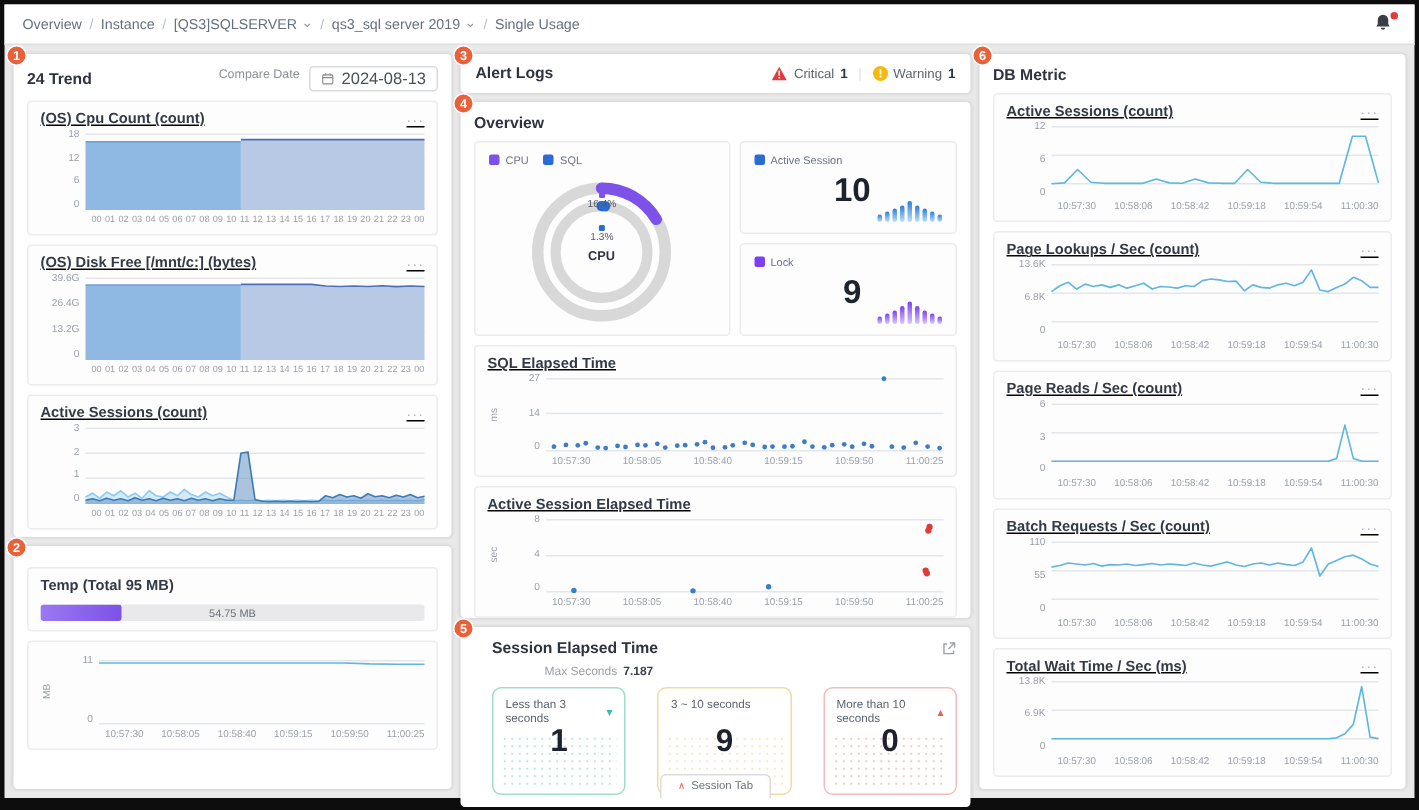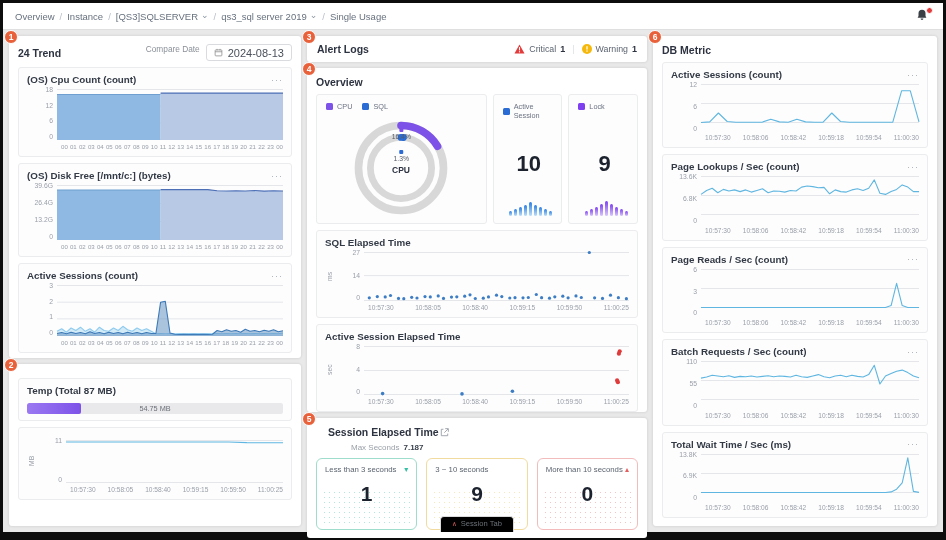--- a/index.html
+++ b/index.html
@@ -18,21 +18,21 @@
 
   
   .main { flex:1; display:grid; grid-template-columns:292px 340px 1fr; gap:6px; padding:6px; position:relative; min-height:0; }
   .col { display:flex; flex-direction:column; gap:6px; min-height:0; position:relative; }
 
   .card { background:#fff; border-radius:3px; box-shadow:0 0 3px rgba(0,0,0,.14); padding:8px 9px; position:relative; }
   .card h2 { font-size:10.5px; color:#2d3340; font-weight:700; }
   .num-badge { position:absolute; top:-6px; left:-5px; width:14px; height:14px; border-radius:50%; background:#e8613a; border:1px solid #fff; color:#fff; font-size:8.5px; font-weight:700; display:flex; align-items:center; justify-content:center; z-index:6; }
 
   .tile { border:1px solid #ebecee; background:#fdfdfe; border-radius:3px; padding:6px 8px; margin-top:6px; }
-  .tile-head { display:flex; justify-content:space-between; align-items:center; margin-bottom:2px; }
+  .tile-head { display:flex; justify-content:space-between; align-items:center; margin-bottom:2px;text-decoration:underline; }
   .tile-head h3 { font-size:9.8px; color:#333a45; font-weight:700; }
   .more { font-size:9px; color:#a9aeb6; letter-spacing:1px; cursor:pointer; line-height:6px; }
 
   .chart-wrap { display:flex; align-items:stretch; }
   .ylab { writing-mode:vertical-rl; transform:rotate(180deg); font-size:6.8px; color:#9aa0a8; display:flex; align-items:center; justify-content:center; width:9px; }
   .yticks { width:30px; display:flex; flex-direction:column; justify-content:space-between; align-items:flex-end; padding-right:4px; font-size:6.8px; color:#9aa0a8; }
   .yticks span { line-height:1; }
   .plot { flex:1; position:relative; }
   .xlabels { display:flex; justify-content:space-between; font-size:6.6px; color:#9aa0a8; margin-top:2px; }
   .xlabels.hours { font-size:6.1px; }
@@ -66,46 +66,46 @@
   .donut-tile { flex:1.05; margin-top:0; position:relative; padding:6px 8px; }
   .legend { position:absolute; top:7px; left:9px; display:flex; gap:10px; z-index:2; }
   .lg-item { display:flex; align-items:center; gap:4px; font-size:7.3px; color:#6b7280; }
   .lg-sq { width:7px; height:7px; border-radius:1.5px; }
   .donut-wrap { width:102px; height:102px; margin:16px auto 0; position:relative; }
   .donut-center { font-size:10px; font-weight:700; fill:#2d3340; text-anchor:middle; }
   .pct { position:absolute; left:50%; transform:translateX(-50%); display:flex; flex-direction:column; align-items:center; gap:1px; }
   .pct b { font-size:6.8px; color:#555b64; font-weight:400; }
   .pct i { width:4px; height:4px; border-radius:1px; }
   .pct1 { top:11px; } .pct2 { top:33px; }
-  .stat-col { flex:1; display:flex; flex-direction:row; gap:6px; }
+  .stat-col { flex:1; display:flex; flex-direction:column; gap:6px; }
   .stat-tile { flex:1; margin-top:0; position:relative; }
   .s-label { position:absolute; top:7px; left:9px; display:flex; align-items:center; gap:4px; font-size:7.3px; color:#6b7280; }
   .s-sq { width:7px; height:7px; border-radius:1.5px; }
   .s-val { position:absolute; top:54%; left:52%; transform:translate(-50%,-50%); font-size:22px; font-weight:700; color:#1d232e; }
   .s-bars { position:absolute; right:9px; bottom:7px; display:flex; align-items:flex-end; gap:2px; }
   .s-bars i { width:3px; border-radius:2px; display:block; }
   .bars-blue i { background:linear-gradient(to top,#bfe0f8,#2a7de1); }
   .bars-purple i { background:linear-gradient(to top,#d9c8fb,#7d3ff0); }
 
   .session-card { flex:1; }
-  .sess-head { display:flex; align-items:center;padding-left:12px; }
-  .max-row { margin:5px 4px 6px; font-size:8px;padding-left:31px; }
+  .sess-head { display:flex; justify-content:space-between; align-items:center;padding-left:12px; }
+  .max-row { margin:5px 16px 6px; font-size:8px;padding-left:31px; }
   .max-label { color:#9aa0a8; } .max-val { color:#3a414c; font-weight:700; margin-left:4px; }
   .buckets { display:flex; gap:9px; }
-  .bucket { flex:1; height:72px; border-radius:6px; border:1px solid; position:relative; padding:6px 8px; background:#fff; overflow:hidden; }
+  .bucket { flex:1; height:72px; border-radius:6px; border:1px solid; position:relative; padding:6px 8px; background:#fff; overflow:hidden;margin-left:12px; }
   .bk-head { display:flex; justify-content:space-between; align-items:center; }
   .bk-label { font-size:7.8px; color:#5c6470; }
   .bk-trend { font-size:8px; }
   .bk-val { position:absolute; top:46%; left:50%; transform:translate(-50%,-36%); font-size:21px; font-weight:700; color:#1d232e; z-index:2; }
   .dots { position:absolute; left:5px; right:5px; bottom:5px; height:34px; background-image:radial-gradient(currentColor .8px, transparent .95px); background-size:5px 5px; opacity:.38; }
   .b-green { border-color:#9edccb; } .b-green .dots { color:#35c0a5; } .b-green .bk-trend { color:#35c0a5; }
   .b-yellow { border-color:#f1db9f; } .b-yellow .dots { color:#e8c051; }
   .b-red { border-color:#f3bcbc; } .b-red .dots { color:#e36060; } .b-red .bk-trend { color:#e36060; }
 
-  .session-tab { position:absolute; bottom:-6px; left:50%; transform:translateX(-50%); background:#000000; border:1px solid #dcdcdc; border-bottom:none; border-radius:4px 4px 0 0; padding:2px 11px 4px; font-size:7.6px; color:#6b7178; display:flex; align-items:center; gap:4px; z-index:5; cursor:pointer; }
+  .session-tab { position:absolute; bottom:-6px; left:50%; transform:translateX(-50%); background:#ffffff; border:1px solid #dcdcdc; border-bottom:none; border-radius:4px 4px 0 0; padding:2px 11px 4px; font-size:7.6px; color:#6b7178; display:flex; align-items:center; gap:4px; z-index:5; cursor:pointer; }
   .tab-caret { color:#e36060; font-size:6.5px; }
 
   
   .db-card { flex:1; display:flex; flex-direction:column; }
   .db-card .tile { flex:1; display:flex; flex-direction:column; }
   .db-card .chart-wrap { flex:1; }
 </style>
 </head>
 <body>
 
@@ -313,21 +313,21 @@
               <span>22</span>
               <span>23</span>
               <span>00</span>
             </div>
         </div>
       </section>
 
       <section class="card tempdb-card">
         <span class="num-badge">2</span>
         <div class="tile gauge-tile">
-          <h3>Temp (Total 87 MB)</h3>
+          <h3>Temp (Total 95 MB)</h3>
           <div class="gauge-bar">
             <div class="gauge-fill" id="gauge-fill" style="width: 21%;"></div>
             <div class="gauge-text">54.75 MB</div>
           </div>
         </div>
         <div class="tile tembsize-tile">
           <div class="chart-wrap" style="margin-top:4px;">
             <div class="ylab">MB</div>
             <div class="yticks">
                 <span>11</span>

